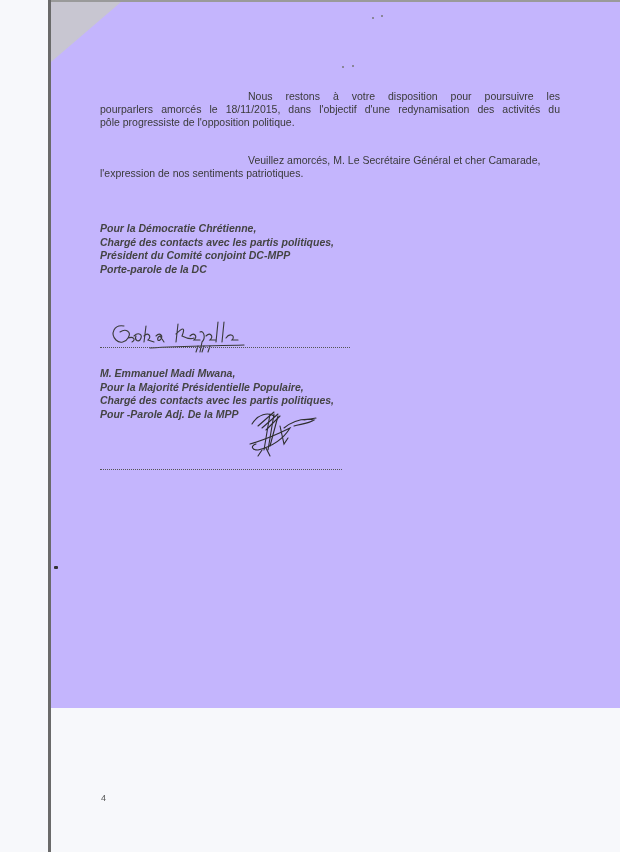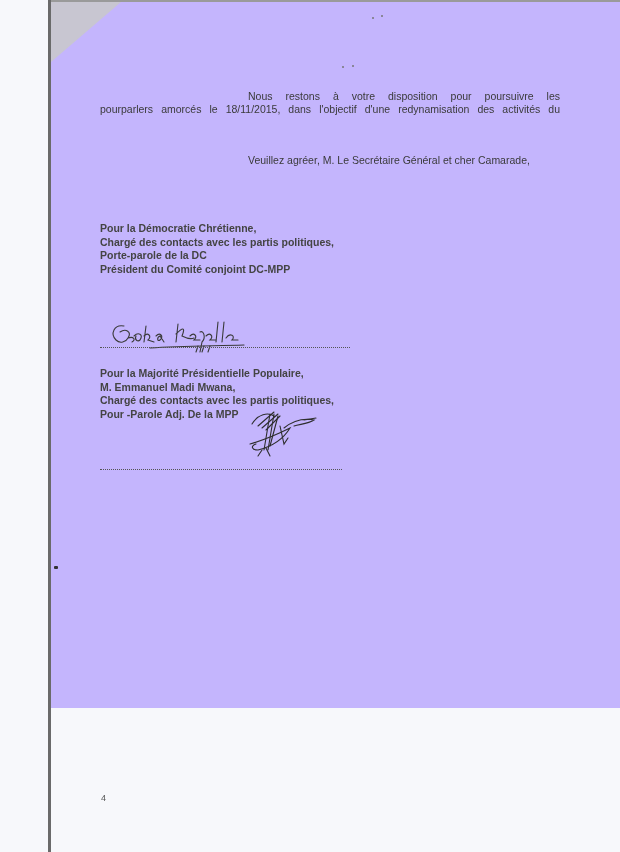--- a/index.html
+++ b/index.html
@@ -24,21 +24,21 @@
       opacity: 0.85;
     }
     .speck { position: absolute; width: 2px; height: 2px; background: #777; border-radius: 1px; }
     .text { position: absolute; font-size: 10.5px; line-height: 13px; }
     .para1 { left: 52px; top: 90px; width: 460px; text-align: justify; }
     .indent { display: inline-block; width: 148px; }
     .para1 .line { display: block; text-align: justify; text-align-last: justify; }
     .para1 .line.last { text-align-last: left; }
     .para2 { left: 52px; top: 154px; width: 460px; }
     .para2 .line { display: block; }
-    .sig { position: absolute; left: 52px; font-weight: bold; font-size: 10.5px; line-height: 13.5px; color: #444; }
+    .sig { position: absolute; left: 52px; font-weight: bold; font-size: 10.5px; line-height: 13.5px; color: #444; font-style: italic; }
     .sig .line { display: block; }
     .sig1 { top: 222px; }
     .sig2 { top: 367px; }
     .dots { position: absolute; left: 52px; width: 250px; height: 0; border-top: 1px dotted #555; }
     .dots1 { top: 347px; }
     .dots2 { top: 469px; width: 242px; }
     .signature { position: absolute; }
     .page-num { position: absolute; left: 53px; top: 793px; font-size: 9px; color: #555; }
   </style>
 </head>
@@ -52,52 +52,54 @@
 
   <div class="speck" style="left:324px;top:17px;"></div>
   <div class="speck" style="left:333px;top:15px;"></div>
   <div class="speck" style="left:294px;top:66px;"></div>
   <div class="speck" style="left:304px;top:65px;"></div>
   <div class="speck" style="left:6px;top:566px;width:4px;height:3px;background:#333;"></div>
 
   <div class="text para1">
     <span class="line"><span class="indent"></span><span>Nous restons à votre disposition pour poursuivre les</span></span>
     <span class="line">pourparlers amorcés le 18/11/2015, dans l'objectif d'une redynamisation des activités du</span>
+    <span class="line last">pôle progressiste de l'opposition politique.</span>
   </div>
 
   <div class="text para2">
-    <span class="line"><span class="indent"></span><span>Veuillez agréer, M. Le  Secrétaire Général et cher Camarade,</span></span>
+    <span class="line"><span class="indent"></span><span>Veuillez amorcés, M. Le  Secrétaire Général et cher Camarade,</span></span>
+    <span class="line">l'expression de nos sentiments patriotiques.</span>
   </div>
 
   <div class="sig sig1">
     <span class="line">Pour la Démocratie Chrétienne,</span>
     <span class="line">Chargé des contacts avec les partis politiques,</span>
+    <span class="line">Président du Comité conjoint DC-MPP</span>
     <span class="line">Porte-parole de  la DC</span>
-    <span class="line">Président du Comité conjoint DC-MPP</span>
   </div>
 
   <svg class="signature" style="left:62px;top:318px;" width="140" height="36" viewBox="0 0 140 36">
     <g fill="none" stroke="#3a3a3a" stroke-width="1.1" stroke-linecap="round">
       <path d="M14 8 C4 6, 0 16, 6 22 C10 26, 16 24, 18 20 M10 14 C16 10, 22 14, 18 20 C24 18, 26 22, 22 24"></path>
       <path d="M24 18 C28 14, 34 16, 30 22 C28 24, 24 22, 26 18"></path>
       <path d="M36 8 L34 24 M34 18 C38 14, 42 18, 38 22 L44 24"></path>
       <path d="M46 18 C50 14, 54 18, 50 22 C48 24, 46 20, 50 18 L54 24"></path>
       <path d="M68 6 L66 24 M66 16 C72 10, 76 8, 72 18 C76 20, 80 22, 84 20"></path>
       <path d="M80 18 C84 14, 88 18, 84 22 L90 22 M90 14 C94 12, 96 20, 92 24 L90 34"></path>
       <path d="M96 18 C100 14, 104 18, 100 22 L106 22 M108 4 L106 24 M114 4 L112 24 M116 20 C120 14, 126 18, 122 22 L128 22"></path>
       <path d="M40 30 C70 28, 100 28, 134 27"></path>
       <path d="M88 28 L86 34 M94 28 L92 34 M100 28 L98 34"></path>
     </g>
   </svg>
 
   <div class="dots dots1"></div>
 
   <div class="sig sig2">
+    <span class="line">M. Emmanuel Madi Mwana,</span>
     <span class="line">Pour la Majorité Présidentielle Populaire,</span>
-    <span class="line">M. Emmanuel Madi Mwana,</span>
     <span class="line">Chargé des contacts avec les partis politiques,</span>
     <span class="line">Pour -Parole Adj. De la MPP</span>
   </div>
 
   <svg class="signature" style="left:196px;top:410px;" width="80" height="48" viewBox="0 0 80 48">
     <g fill="none" stroke="#2e2e2e" stroke-width="1.1" stroke-linecap="round">
       <path d="M8 14 C14 4, 24 2, 30 6 M14 16 L30 2 M18 18 L34 4 M22 20 L36 6"></path>
       <path d="M26 4 L20 40 M30 4 L24 40 M34 6 L26 36"></path>
       <path d="M6 34 C20 30, 34 24, 46 18 C40 28, 30 36, 14 40 C8 40, 6 36, 12 34"></path>
       <path d="M36 16 L40 34 L44 28"></path>

